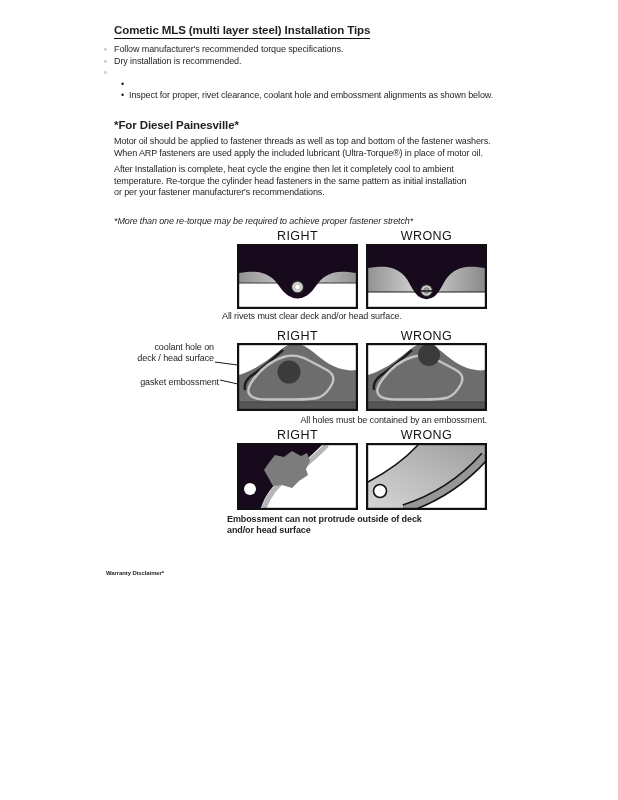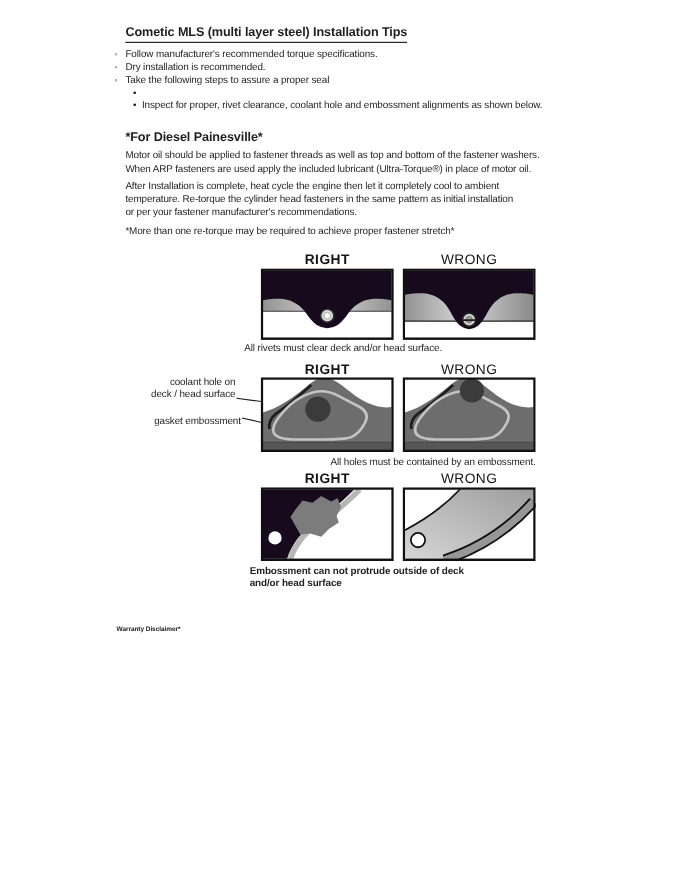--- a/index.html
+++ b/index.html
@@ -13,25 +13,25 @@
   }
   .bullets{position:absolute;left:104px;top:44px;font-size:9px;letter-spacing:-0.1px;line-height:11.5px;}
   .b-line{display:flex;}
   .b-marker{width:10px;font-size:8px;}
   .b-line.sub{padding-left:17px;}
   .b-line.sub .b-marker{width:8px;font-size:9px;}
   .sec-head{position:absolute;left:114px;top:119px;font-size:11.5px;font-weight:bold;letter-spacing:-0.1px;}
   .body-par{position:absolute;left:114px;width:430px;font-size:9px;letter-spacing:-0.12px;line-height:11.5px;white-space:pre-line;}
   .par1{top:136px;}
   .par2{top:164px;}
-  .note{top:205px;}
+  .note{top:216px;font-style:italic;}
 
   .dg-head{position:absolute;width:121px;text-align:center;font-size:12.5px;letter-spacing:0.4px;color:#141414;}
   .h-row1{top:229px;} .h-row2{top:329px;} .h-row3{top:428px;}
-  .col-l{left:237px;font-weight:bold;} .col-r{left:366px;}
+  .col-l{left:237px;} .col-r{left:366px;}
   .panel{position:absolute;width:121px;}
   .p-row1{top:244px;height:65px;} .p-row2{top:343px;height:68px;} .p-row3{top:443px;height:67px;}
   .panel svg{display:block;width:121px;height:100%;}
   .caption{position:absolute;font-size:9px;letter-spacing:-0.1px;line-height:11px;white-space:pre-line;}
   .cap1{left:222px;top:311px;}
   .cap2{left:237px;top:415px;width:250px;text-align:right;}
   .cap3{left:227px;top:514px;font-weight:bold;}
 
   .lbl{position:absolute;text-align:right;font-size:9px;letter-spacing:-0.1px;line-height:10.5px;white-space:pre-line;}
   .lbl-coolant{left:100px;top:342px;width:114px;}
@@ -68,21 +68,20 @@
     <div class="b-line">
       <span class="b-marker">◦</span>
       <span>Follow manufacturer's recommended torque specifications.</span>
     </div>
     <div class="b-line">
       <span class="b-marker">◦</span>
       <span>Dry installation is recommended.</span>
     </div>
     <div class="b-line">
       <span class="b-marker">◦</span>
-      <span>Take the following steps to assure a proper seal</span>
     </div>
     <div class="b-line sub">
       <span class="b-marker">•</span>
     </div>
     <div class="b-line sub">
       <span class="b-marker">•</span>
       <span>Inspect for proper, rivet clearance, coolant hole and embossment alignments as shown below.</span>
     </div>
   </div>
 

